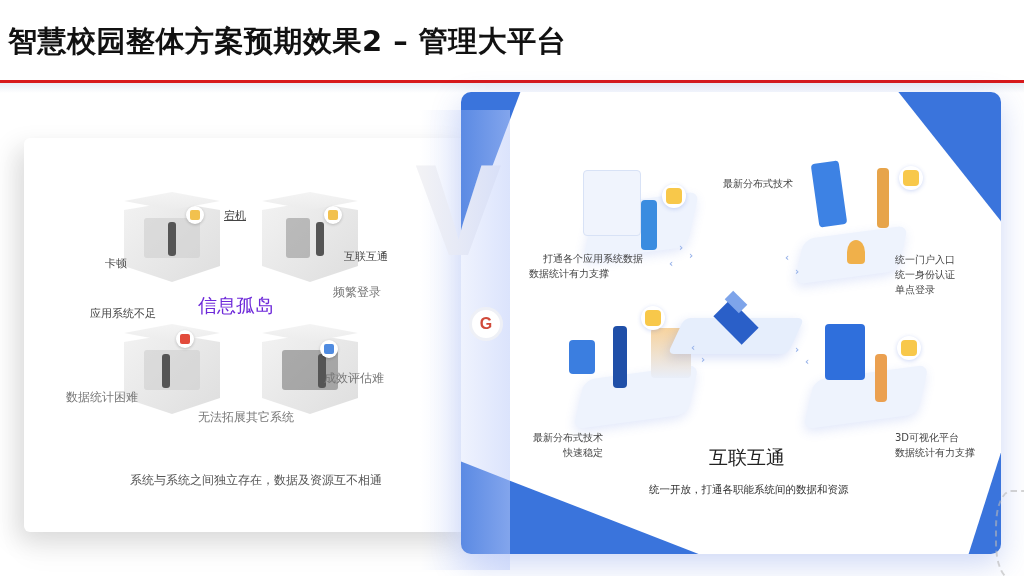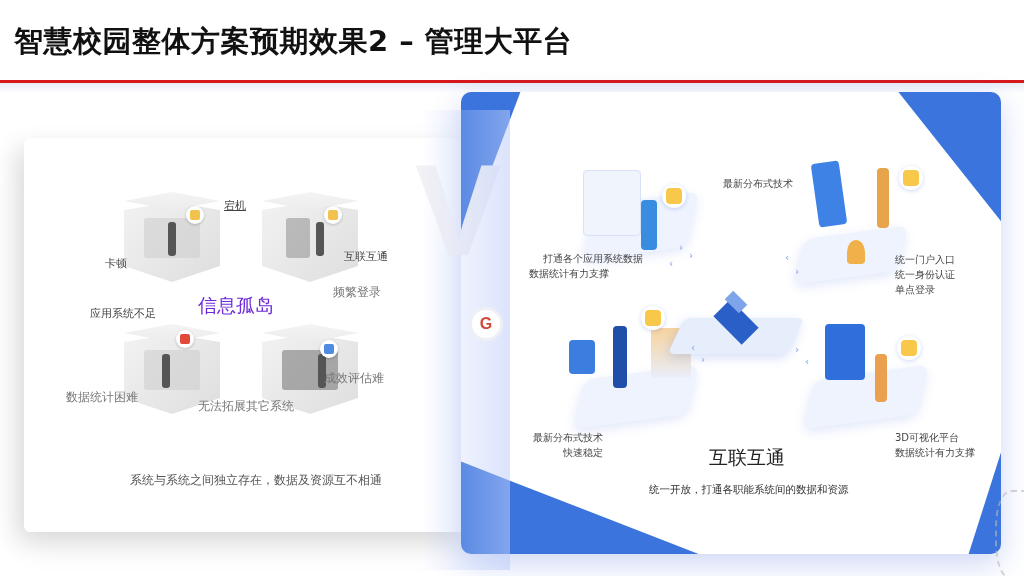--- a/index.html
+++ b/index.html
@@ -1,20 +1,20 @@
 <!DOCTYPE html>
 <html><head>
 <meta charset="utf-8">
 <style>
   * { margin:0; padding:0; box-sizing:border-box; }
   html, body { width:1024px; height:576px; overflow:hidden; background:#ffffff; }
   body { position:relative; font-family:"DejaVu Sans", "Liberation Sans", sans-serif; color:#222; }
 
   .title-bar { position:absolute; left:0; top:0; width:1024px; height:82px; background:#fff; }
-  .title { position:absolute; left:14px; top:22px; font-size:29px; font-weight:bold; color:#111; letter-spacing:0.5px; white-space:nowrap; }
+  .title { position:absolute; left:8px; top:22px; font-size:29px; font-weight:bold; color:#111; letter-spacing:0.5px; white-space:nowrap; }
   .red-rule { position:absolute; left:0; top:80px; width:1024px; height:3px; background:#d7191c; }
   .rule-shadow { position:absolute; left:0; top:83px; width:1024px; height:10px; background:linear-gradient(#e8ecf5, rgba(255,255,255,0)); }
 
   
   .left-panel { position:absolute; left:24px; top:138px; width:446px; height:394px; background:#fff; border-radius:6px;
                 box-shadow:-10px 8px 24px rgba(0,0,0,0.10), 0 18px 30px rgba(0,0,0,0.06); overflow:hidden; }
   .watermark-v { position:absolute; left:415px; top:135px; font-size:130px; font-weight:bold; color:#f2f2f5; font-family:"Liberation Sans", sans-serif; z-index:1; }
   .blue-glow { position:absolute; left:420px; top:110px; width:90px; height:460px; background:linear-gradient(90deg, rgba(255,255,255,0), rgba(190,205,250,0.55)); z-index:1; }
 
   .cube { position:absolute; width:96px; height:96px; }
@@ -103,29 +103,29 @@
   <div class="cube" style="left:238px;top:186px;">
     <div class="face"></div>
       <div class="top"></div>
       <div class="inner" style="background:#666;opacity:0.5"></div>
       <div class="figure" style="left:56px"></div>
     <div class="bubble" style="left:58px;top:16px">
         <i style="background:#4f8be0"></i>
       </div>
   </div>
 
-  <div class="lbl" style="left:200px;top:60px;text-decoration:underline;">宕机</div>
+  <div class="lbl" style="left:200px;top:70px;text-decoration:underline;">宕机</div>
   <div class="lbl" style="left:81px;top:118px;">卡顿</div>
   <div class="lbl" style="left:320px;top:111px;">互联互通</div>
   <div class="lbl light" style="left:309px;top:146px;">频繁登录</div>
   <div class="lbl big" style="left:174px;top:155px;">信息孤岛</div>
   <div class="lbl" style="left:66px;top:168px;">应用系统不足</div>
   <div class="lbl light" style="left:42px;top:251px;">数据统计困难</div>
   <div class="lbl light" style="left:300px;top:232px;">成效评估难</div>
-  <div class="lbl light" style="left:174px;top:260px;">无法拓展其它系统</div>
+  <div class="lbl light" style="left:174px;top:271px;">无法拓展其它系统</div>
   <div class="lbl light" style="left:106px;top:334px;color:#555;">系统与系统之间独立存在，数据及资源互不相通</div>
 </div>
 
 <div class="watermark-v">V</div>
 <div class="blue-glow"></div>
 
 <div class="right-panel">
   <div class="cloud" style="left:40px;top:44px;width:60px;height:60px;"></div>
   <div class="cloud" style="left:70px;top:30px;width:40px;height:40px;"></div>
   <div class="right-white"></div>

